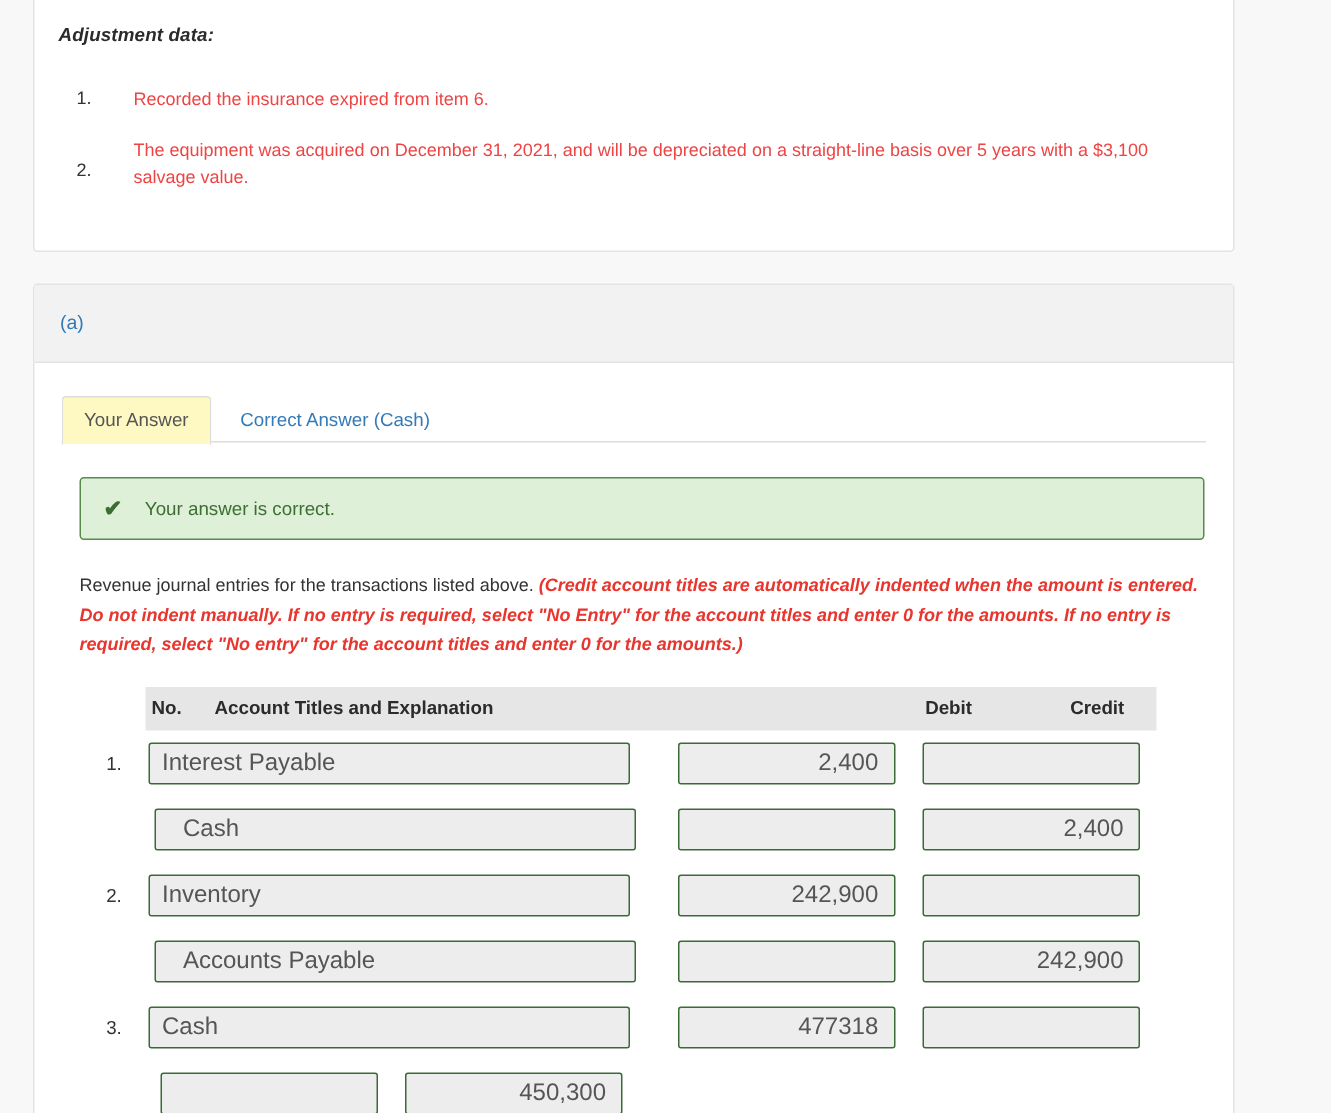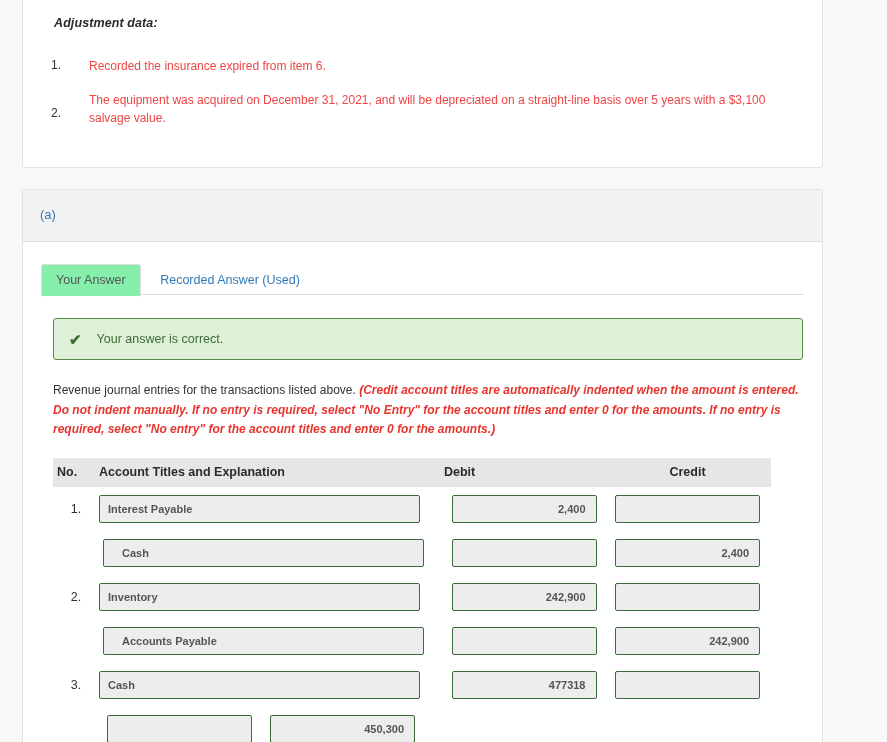--- a/index.html
+++ b/index.html
@@ -27,21 +27,21 @@
     left: 22px;
     top: -4px;
     width: 801px;
     height: 172px;
     background: #ffffff;
     border: 1px solid #e3e3e3;
     border-radius: 3px;
   }
   .adj-title {
     position: absolute;
-    left: 31px;
+    left: 16px;
     top: 19px;
     font-size: 12.5px;
     font-weight: bold;
     font-style: italic;
     color: #2b2b2b;
     letter-spacing: .1px;
   }
   .adj-list {
     position: absolute;
     left: 28px;
@@ -103,21 +103,21 @@
   .tab {
     display: inline-block;
     font-size: 12.5px;
     padding: 7px 14px 8px 14px;
     position: relative;
     top: 1px;
     line-height: 16px;
   }
   .tab.active {
     color: #555555;
-    background: #86efac;
+    background: #fef9c3;
     border: 1px solid #dddddd;
     border-bottom: 1px solid #ffffff;
     border-radius: 3px 3px 0 0;
   }
   .tab.link {
     color: #337ab7;
     border: 1px solid transparent;
     cursor: pointer;
   }
 
@@ -166,50 +166,50 @@
     width: 718px;
   }
   .jhead {
     background: #e6e6e6;
     height: 29px;
     display: flex;
     align-items: center;
     font-size: 12.5px;
     font-weight: bold;
     color: #2b2b2b;
+    margin-left: 44px;
   }
   .c-no    { width: 46px; flex: 0 0 46px; padding-left: 4px; }
   .c-title { width: 345px; flex: 0 0 345px; }
-  .c-debit { width: 160px; flex: 0 0 160px; text-align: left; }
+  .c-debit { width: 160px; flex: 0 0 160px; text-align: right; }
   .c-credit{ width: 167px; flex: 0 0 167px; text-align: center; }
 
   .jrow {
     display: flex;
     align-items: center;
     height: 44px;
   }
   .jrow .c-no {
     font-size: 12.5px;
     color: #333;
     text-align: center;
     padding-left: 0;
   }
 
   .field {
     height: 28px;
     background: #ededed;
     border: 1px solid #3a6b35;
     border-radius: 2px;
-    font-size: 11px;
+    font-size: 16px;
     color: #555555;
     display: flex;
     align-items: center;
     padding: 0 8px;
     font-family: "Liberation Sans", sans-serif;
-    font-weight: bold;
   }
   .field.title  { width: 321px; }
   .field.title.indent { margin-left: 4px; width: 321px; padding-left: 18px; }
   .field.amount { width: 145px; justify-content: flex-end; padding-right: 10px; }
   .c-debit .field, .c-credit .field { margin-left: auto; margin-right: auto; }
 </style>
 </head>
 <body>
 
 <div class="page">
@@ -229,21 +229,21 @@
   </div>
 
   <div class="sec-card">
 
     <div class="sec-head">
       <div class="letter">(a)</div>
     </div>
 
     <div class="tabs">
       <span class="tab active">Your Answer</span>
-      <span class="tab link">Recorded Answer (Used)</span>
+      <span class="tab link">Correct Answer (Cash)</span>
     </div>
 
     <div class="alert">
       <span class="check">✔</span>
       <span class="msg">Your answer is correct.</span>
     </div>
 
     <div class="instructions">
       <span>Revenue journal entries for the transactions listed above. </span><span class="red">(Credit account titles are automatically indented when the amount is entered. Do not indent manually. If no entry is required, select "No Entry" for the account titles and enter 0 for the amounts. If no entry is required, select "No entry" for the account titles and enter 0 for the amounts.)</span>
     </div>

